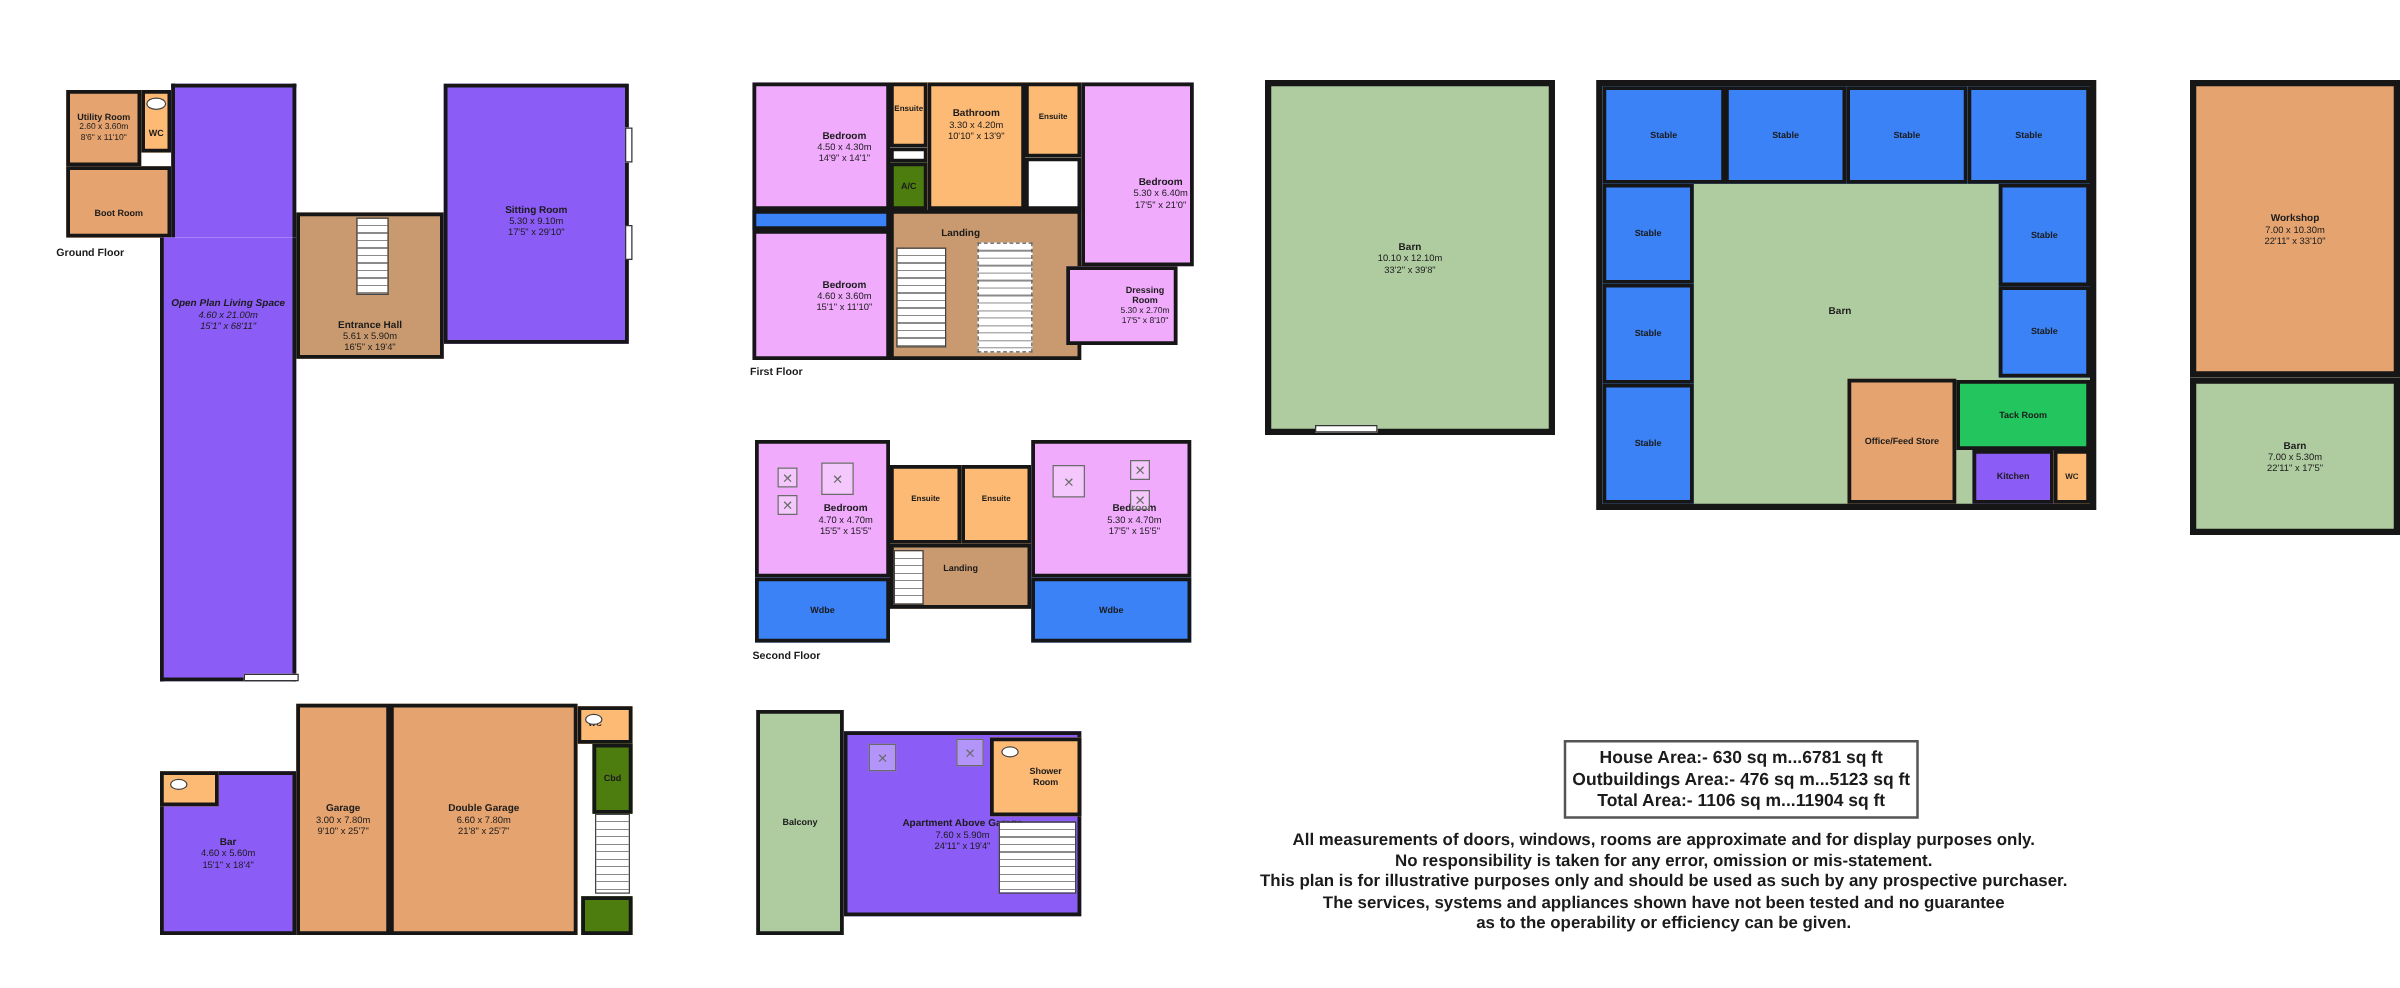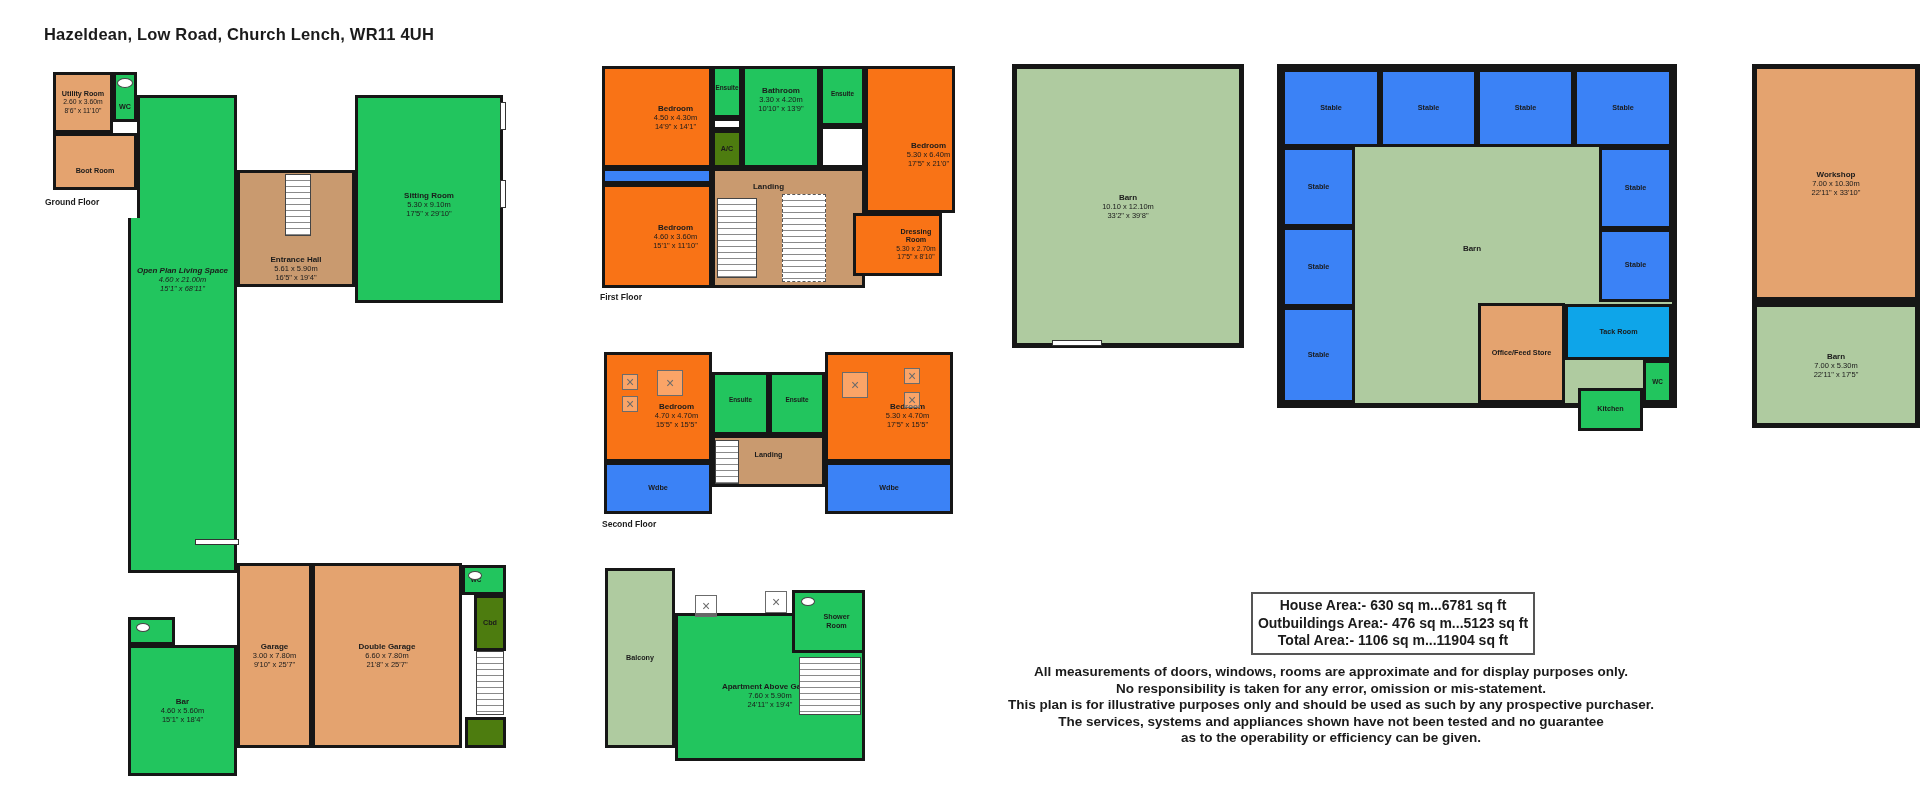--- a/index.html
+++ b/index.html
@@ -8,44 +8,43 @@
   #title{position:absolute;left:44px;top:25px;font-size:16.5px;font-weight:bold;letter-spacing:.2px;}
   .plan{position:absolute;}
   .room{position:absolute;box-sizing:border-box;border:3px solid #161616;
         display:flex;align-items:center;justify-content:center;text-align:center;}
   .lbl{line-height:9px;white-space:pre-line;}
   .nm{font-weight:bold;font-size:8px;}
   .dm{font-size:7.5px;}
   .small .nm{font-size:7.2px;line-height:8.5px;}
   .small .dm{font-size:6.8px;line-height:8.5px;}
   .tiny .nm{font-size:6.4px;line-height:7.5px;}
-  .c-orange{background:#E4A36F;} .c-cream{background:#22c55e;margin-top:28px;} .c-yellow{background:#f97316;padding-left:37px;}
-  .c-blue{background:#22c55e;} .c-brown{background:#C99A6F;} .c-green{background:#AFCBA0;}
-  .c-gray{background:#3b82f6;} .c-dgray{background:#4d7c0f;} .c-tack{background:#0ea5e9;justify-content:center;}
+  .c-orange{background:#E4A36F;} .c-cream{background:#8b5cf6;} .c-yellow{background:#f0abfc;padding-left:37px;}
+  .c-blue{background:#fdba74;} .c-brown{background:#C99A6F;} .c-green{background:#AFCBA0;}
+  .c-gray{background:#3b82f6;} .c-dgray{background:#4d7c0f;} .c-tack{background:#22c55e;justify-content:center;}
   .c-white{background:#ffffff;}
   .c-none{background:transparent;border:none;}
   .floor-label{position:absolute;font-size:8.5px;font-weight:bold;}
   .fx{position:absolute;box-sizing:border-box;}
   .fx-stairs{background:repeating-linear-gradient(180deg,#ffffff 0 5px,#8a8a8a 5px 6px);border:1px solid #444;}
   .fx-stairsd{background:repeating-linear-gradient(180deg,#ffffff 0 5px,#8a8a8a 5px 6px);border:1px dashed #555;}
   .fx-win{background:#ffffff;border:1px solid #333;}
   .fx-bed{border:1px solid #6b6b6b;color:#6b6b6b;display:flex;align-items:center;justify-content:center;background:rgba(255,255,255,.35);}
   .fx-bed::before{content:"\00d7";font-size:14px;line-height:1;}
   .fx-wcicon{background:#ffffff;border:1px solid #444;border-radius:50%;}
   #stables{background:#AFCBA0;border:5px solid #161616;box-sizing:border-box;}
   #areabox{position:absolute;left:1251px;top:592px;width:284px;border:2px solid #555;
            background:#fff;text-align:center;font-weight:bold;font-size:14px;line-height:17.5px;padding:3px 2px;box-sizing:border-box;}
   #disclaimer{position:absolute;left:981px;top:664px;width:700px;text-align:center;
               font-weight:bold;font-size:13.5px;line-height:16.5px;}
 </style>
 </head>
 <body>
 
 <div id="canvas">
-  <div id="title">Hazeldean, Low Road, Church Lench, WR11 4UH</div>
 
   <div class="plan" id="ground" style="left:45px;top:62px;width:470px;height:500px;">
       <div class="room c-orange small" style="left: 8px; top: 10px; width: 60px; height: 61px;">
         <div class="lbl"><div class="nm">Utility Room</div><div class="dm">2.60 x 3.60m</div><div class="dm">8'6" x 11'10"</div></div>
       </div>
       <div class="room c-blue small" style="left: 68px; top: 10px; width: 24px; height: 50px;">
         <div class="lbl" style="transform: translate(0px, 10px);"><div class="nm">WC</div></div>
       </div>
       <div class="room c-orange small" style="left: 8px; top: 71px; width: 84px; height: 57px;">
         <div class="lbl" style="transform: translate(0px, 10px);"><div class="nm">Boot Room</div></div>

